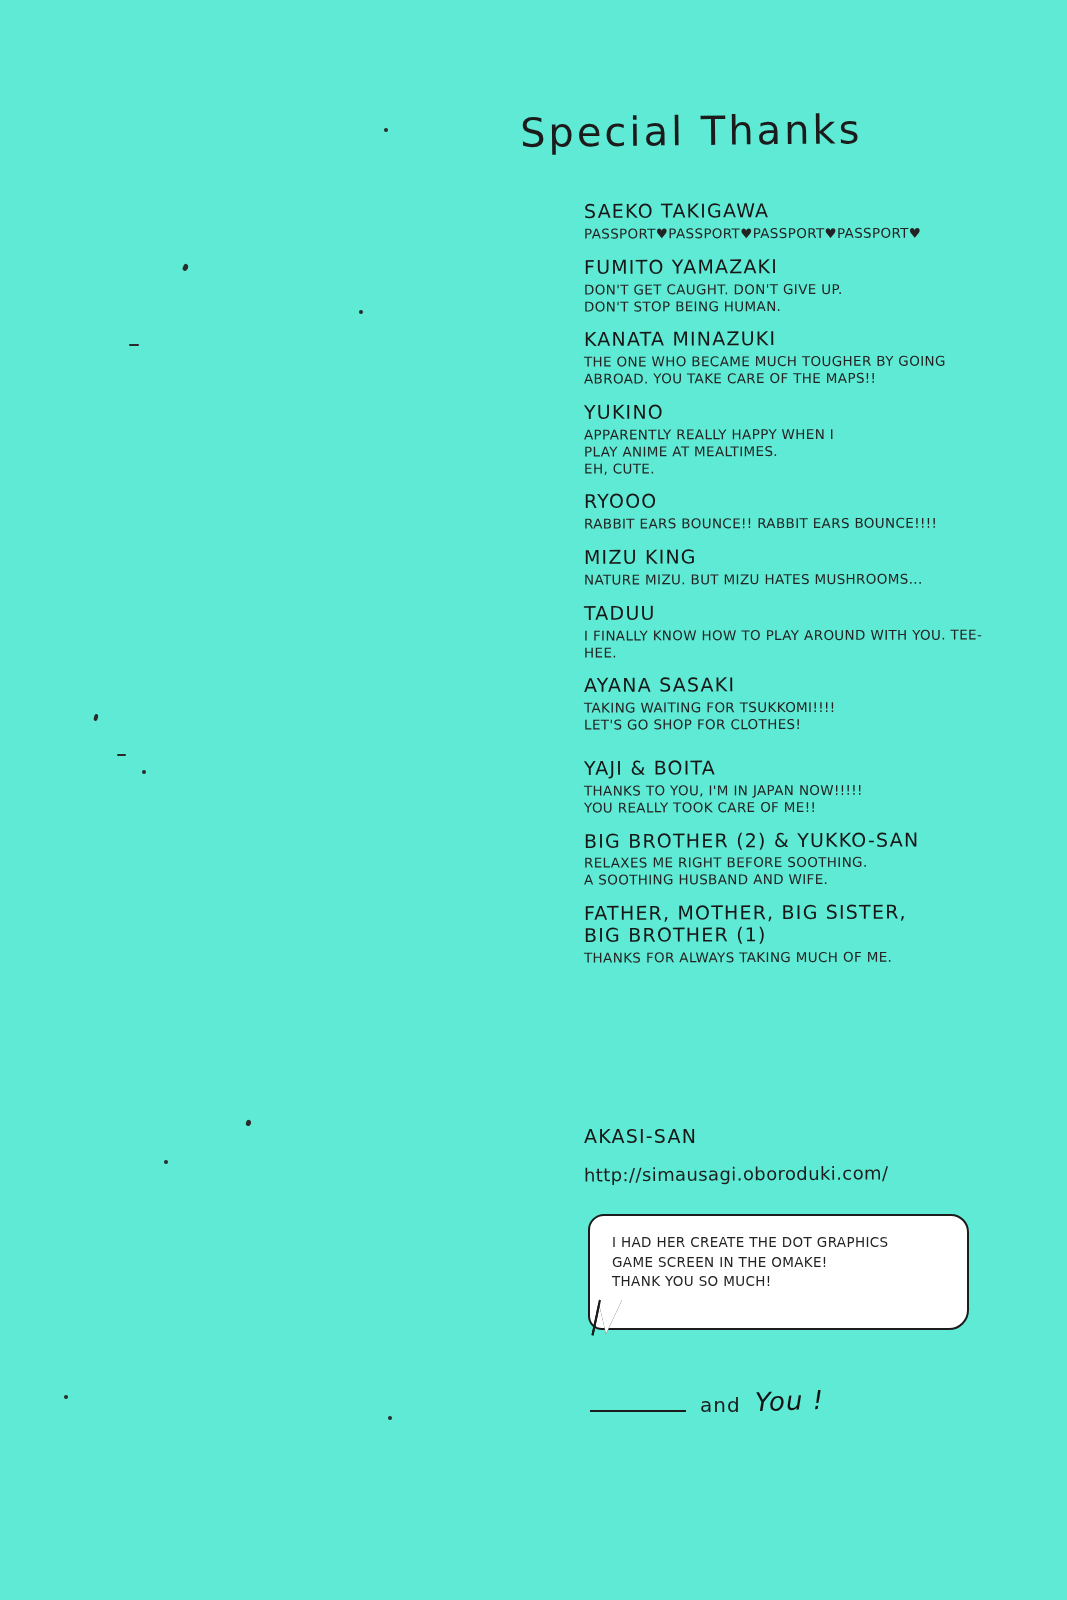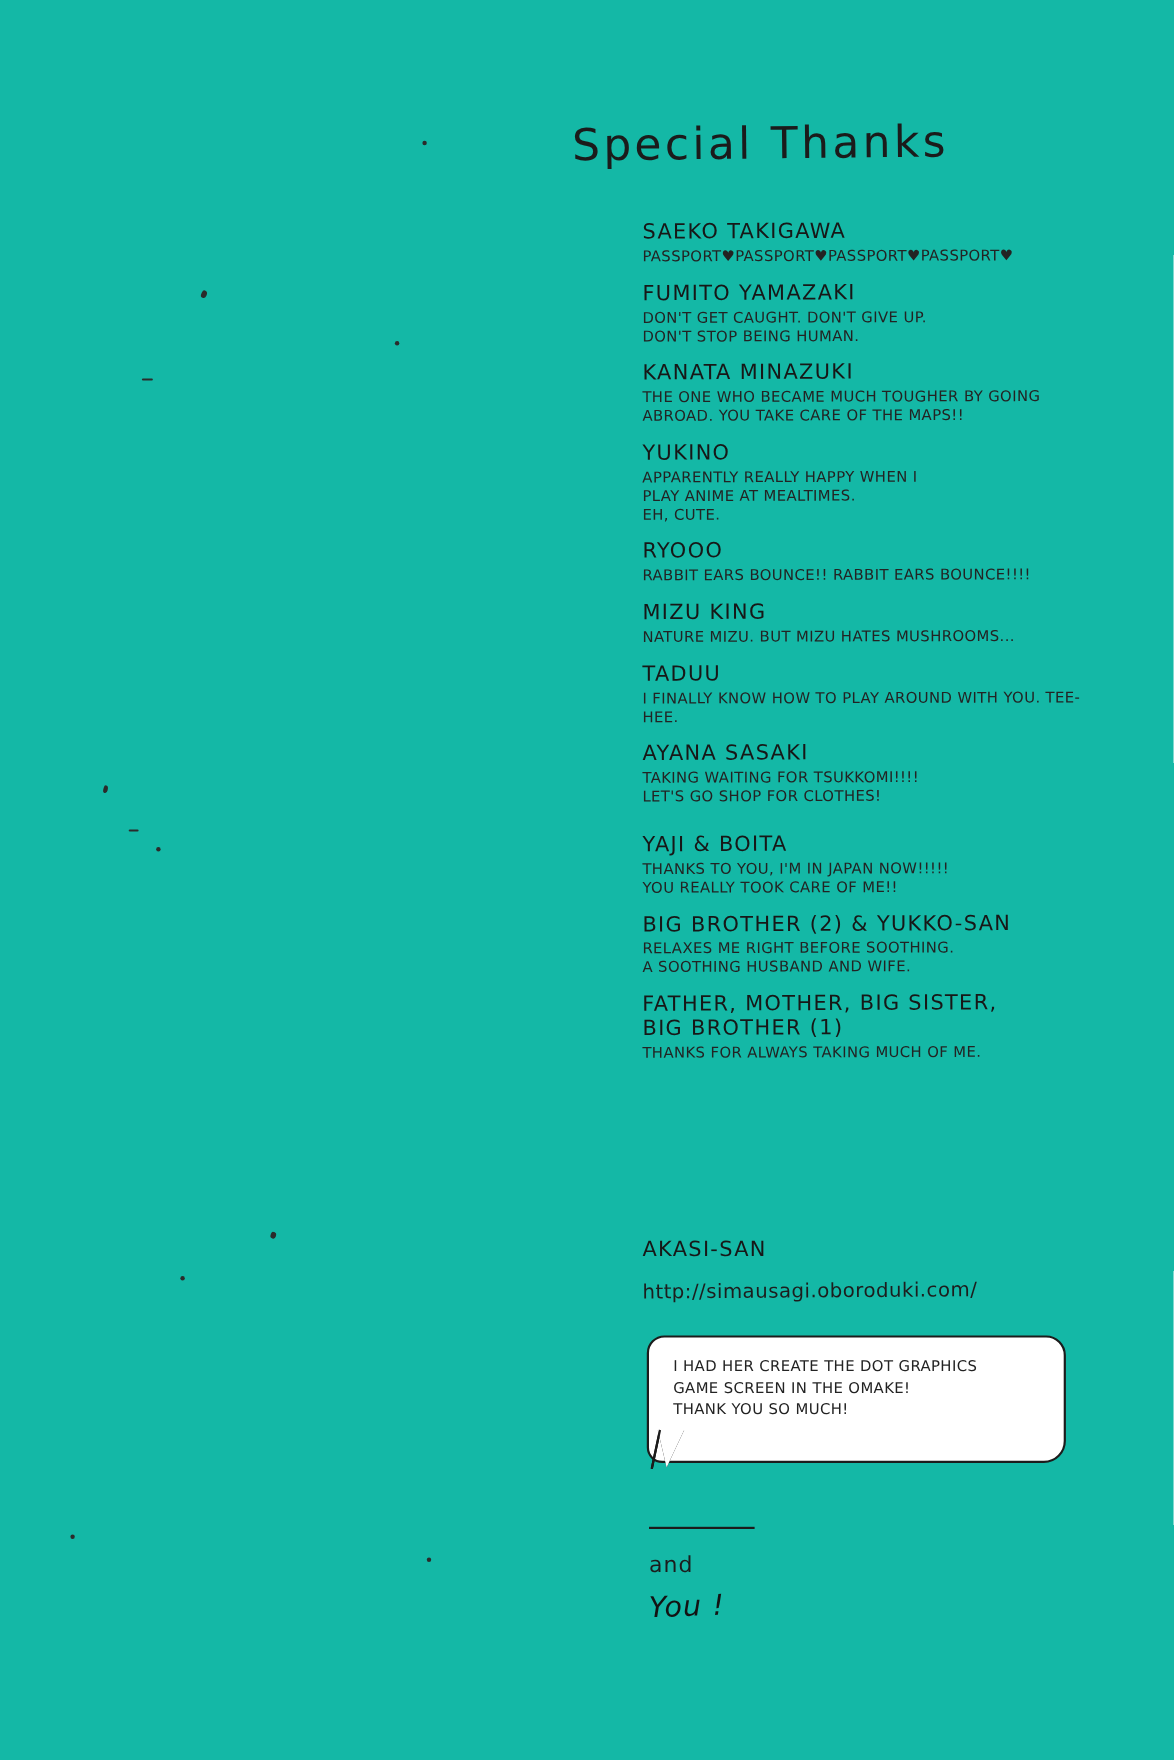--- a/index.html
+++ b/index.html
@@ -12,21 +12,21 @@
     height: 1600px;
     position: relative;
     overflow: hidden;
     font-family: "DejaVu Sans", sans-serif;
     color: #1a1a1a;
   }
 
   .page {
     position: absolute;
     inset: 0;
-    background: #14b8a6;
+    background: #5eead4;
   }
 
   
   .speck {
     position: absolute;
     background: #2b2b2b;
     border-radius: 50%;
   }
 
   
@@ -144,21 +144,20 @@
   }
 
   
   .footer {
     position: absolute;
     left: 590px;
     top: 1388px;
     display: flex;
     align-items: baseline;
     gap: 14px;
-    flex-direction: column;
   }
   .footer-rule {
     display: inline-block;
     width: 96px;
     height: 2px;
     background: #1c1c1c;
     margin-bottom: 6px;
   }
   .footer-and {
     font-size: 20px;

